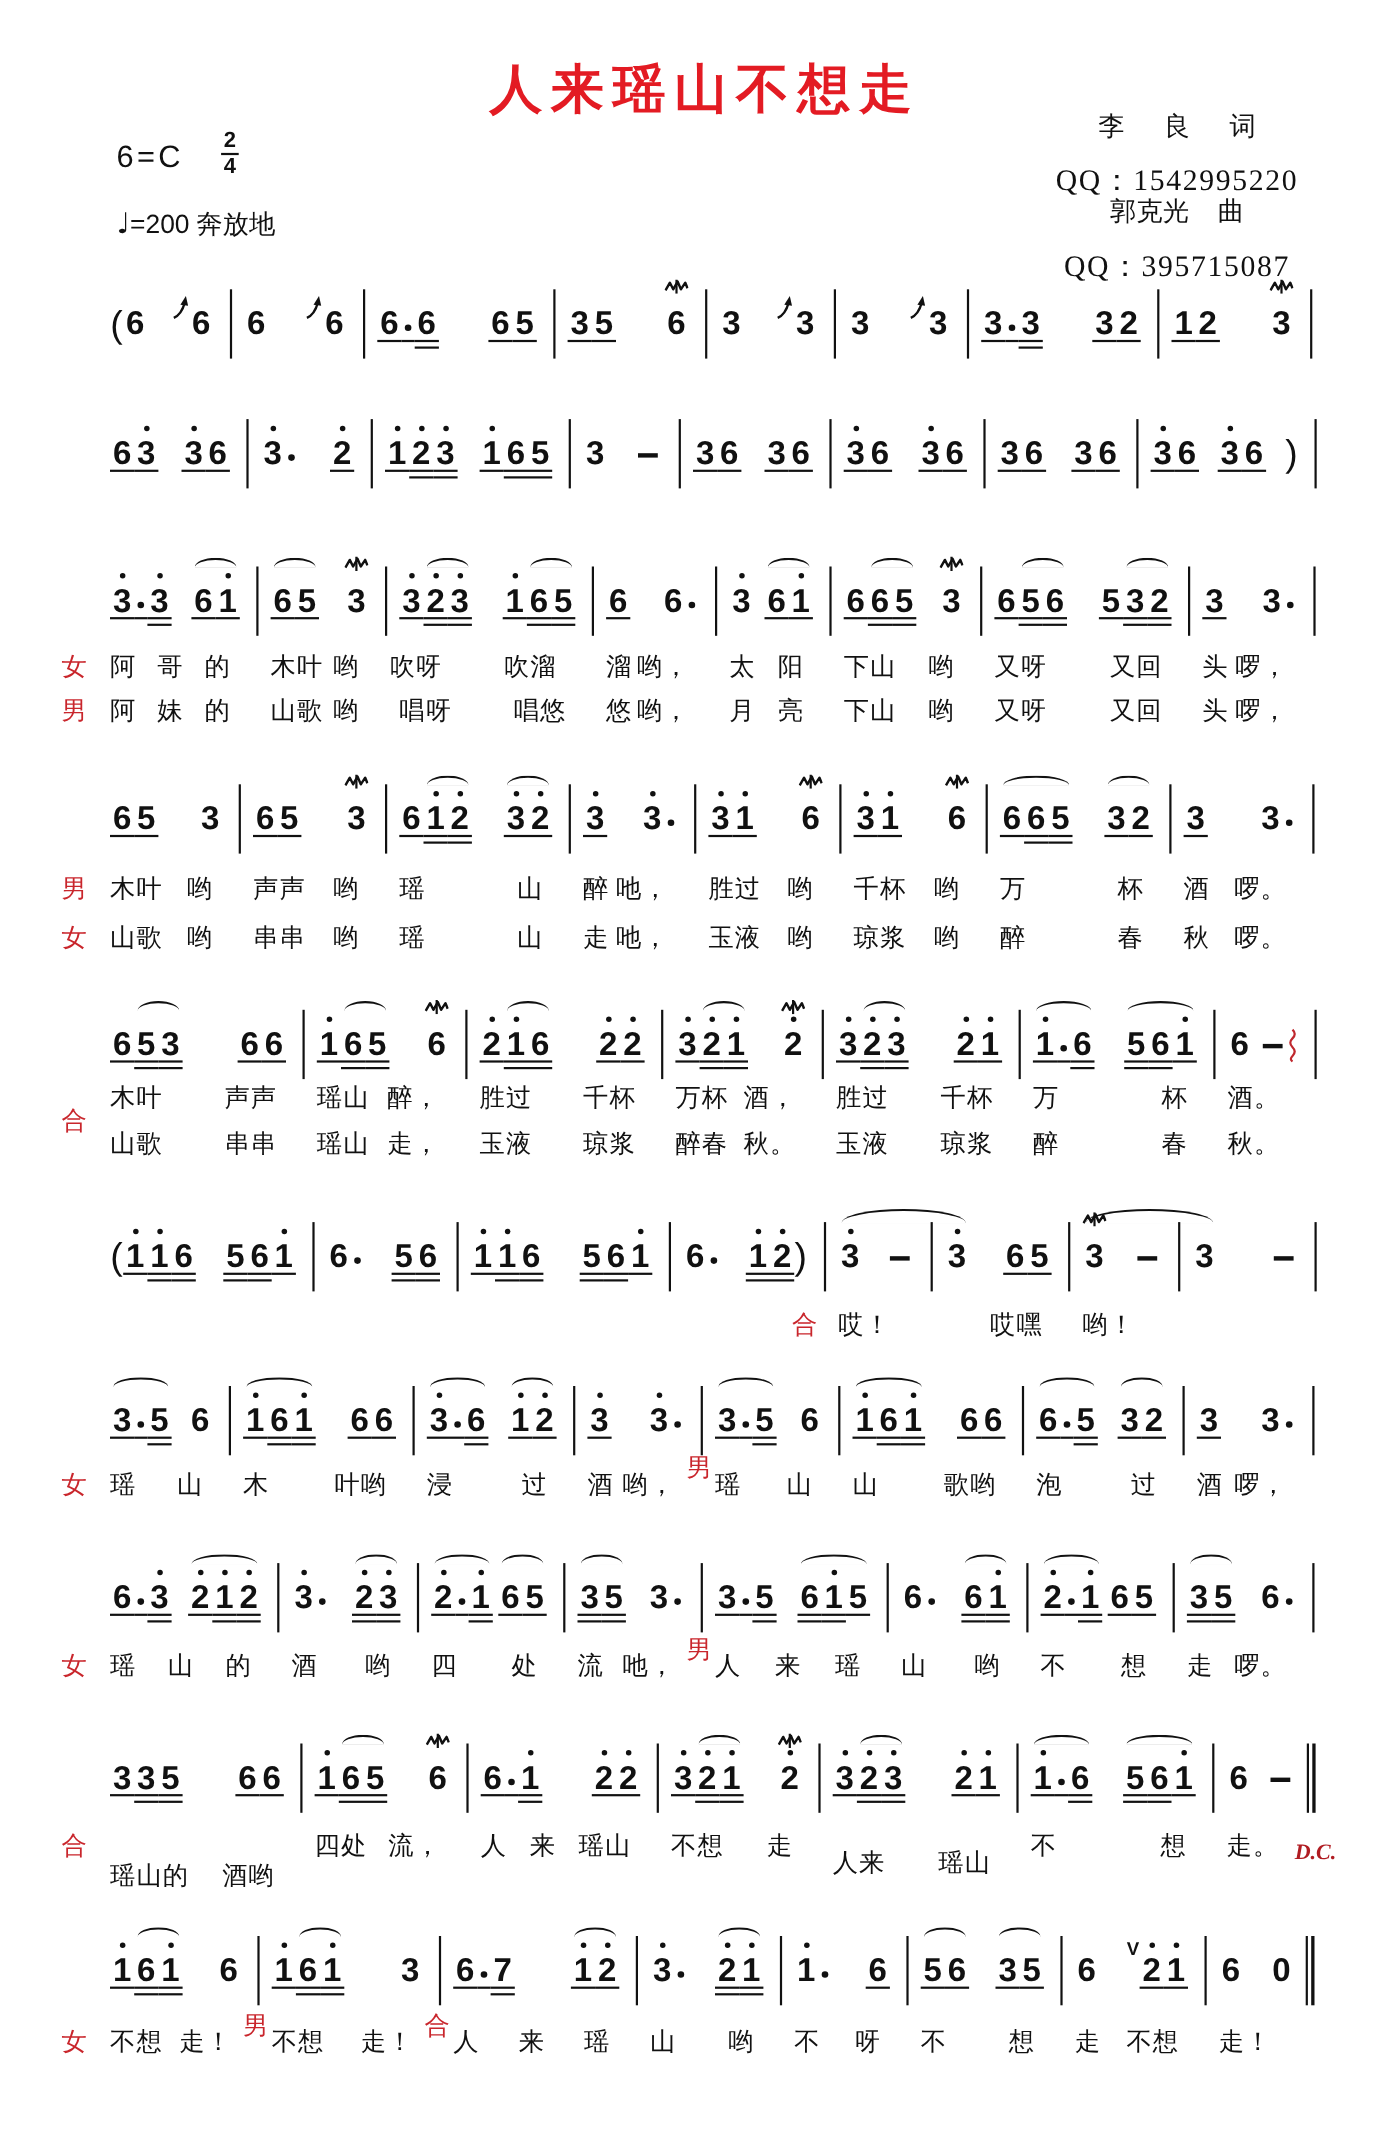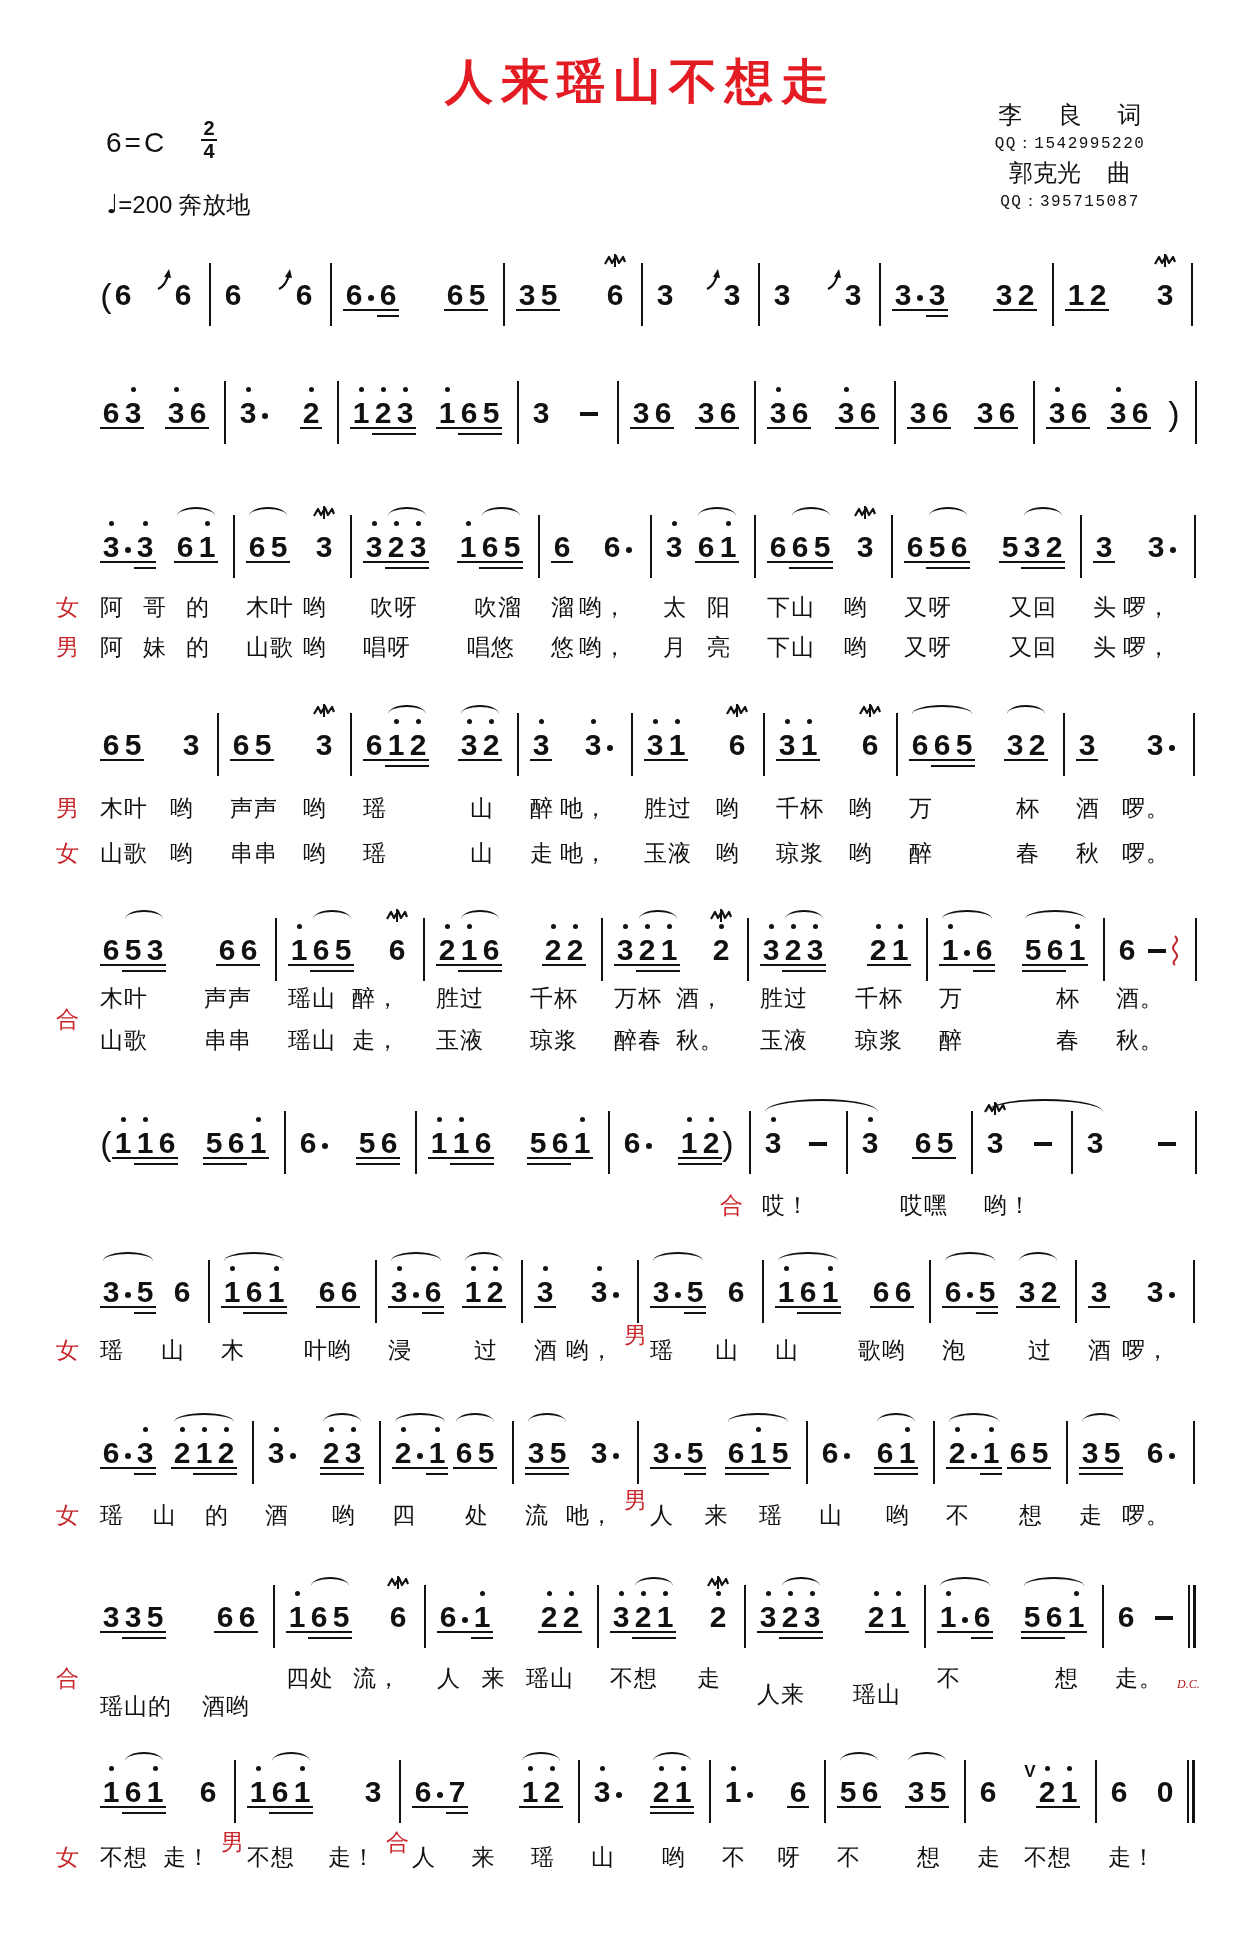--- a/index.html
+++ b/index.html
@@ -10,21 +10,21 @@
   .key{position:absolute;left:106px;top:127px;font-family:"Liberation Sans",sans-serif;font-size:28px;line-height:32px;letter-spacing:3px;}
   .timesig{position:absolute;left:197px;top:119px;width:24px;display:flex;flex-direction:column;align-items:center;font-family:"Liberation Sans",sans-serif;font-weight:bold;font-size:20px;line-height:19px;}
   .ts-line{display:block;width:16px;height:2px;background:var(--ink);margin:1px 0;}
   .tempo{position:absolute;left:106px;top:189px;font-family:"Liberation Sans",sans-serif;font-size:24px;line-height:30px;white-space:nowrap;}
   .tempo .sym{font-family:"DejaVu Sans",sans-serif;font-size:26px;}
   .tempo .expr{margin-left:6px;font-family:"DejaVu Sans",sans-serif;}
   .credits{position:absolute;left:950px;top:100px;width:240px;text-align:center;}
   .credits .cn{font-family:"DejaVu Sans",sans-serif;font-size:24px;line-height:30px;height:29px;white-space:nowrap;}
   .credits .cn.ly{word-spacing:28px;}
   .credits .cn.co{word-spacing:20px;font-family:Liberation Serif, serif;}
-  .credits .qq{font-family:Liberation Mono, monospace;font-size:16px;line-height:30px;height:29px;letter-spacing:1.5px;white-space:nowrap;}
+  .credits .qq{font-family:Liberation Serif, serif;font-size:27px;line-height:30px;height:29px;letter-spacing:1.5px;white-space:nowrap;margin-top:20px;}
 
   #score{position:absolute;left:0;top:0;width:1250px;height:1960px;}
   .row{position:absolute;left:0;width:1250px;height:40px;}
   .measure{position:absolute;top:0;height:40px;display:flex;justify-content:space-between;align-items:center;box-sizing:border-box;padding:0 16px 0 12px;}
   .grp{display:flex;align-items:center;height:40px;}
   .tok{position:relative;display:inline-block;height:40px;line-height:40px;text-align:center;font-family:"Liberation Sans",sans-serif;font-weight:bold;font-size:30px;color:var(--ink);}
   .tok.n{width:22px;}
   .tok.dot{width:12px;}
   .tok.dot::after{content:"";position:absolute;left:3px;top:20px;width:6px;height:6px;border-radius:50%;background:var(--ink);}
   .tok.dash{width:26px;}
@@ -39,21 +39,21 @@
   .ul1{position:absolute;left:0;right:0;top:34px;height:2px;background:var(--ink);}
   .ul2{position:absolute;left:0;right:0;top:40px;height:2px;background:var(--ink);}
   .mordent{position:absolute;left:50%;top:-21px;margin-left:-11px;width:22px;height:13px;}
   .mordent svg{display:block;}
   .barline{position:absolute;width:2px;background:var(--ink);}
   .barline.thick{width:3px;}
   .slur{position:absolute;border-top:2px solid var(--ink);border-radius:50% 50% 0 0 / 100% 100% 0 0;box-sizing:border-box;}
   .lyr{position:absolute;display:flex;justify-content:space-between;height:28px;line-height:28px;font-family:"DejaVu Sans",sans-serif;font-size:23px;color:var(--ink);white-space:nowrap;box-sizing:border-box;}
   .syl{letter-spacing:1px;}
   .vlabel{position:absolute;font-family:"DejaVu Sans",sans-serif;font-size:23px;line-height:28px;color:var(--voice);white-space:nowrap;}
-  .dc{position:absolute;font-family:"Liberation Serif",serif;font-weight:normal;font-style:italic;font-size:12px;line-height:28px;color:var(--mark);white-space:nowrap;}
+  .dc{position:absolute;font-family:"Liberation Serif",serif;font-weight:bold;font-style:italic;font-size:20px;line-height:28px;color:var(--mark);white-space:nowrap;}
 </style>
 </head>
 <body>
 
 <div class="title">人来瑶山不想走</div>
 <div class="key">6=C</div>
 <div class="timesig">
   <span>2</span>
   <span class="ts-line"></span>
   <span>4</span>
@@ -399,21 +399,21 @@
     <div class="barline" style="left: 350px; top: 515px; height: 63px;"></div>
     <div class="lyr" style="left: 246px; width: 81px; top: 593px;">
       <span class="syl">木叶</span>
       <span class="syl">哟</span>
     </div>
     <div class="lyr" style="left: 246px; width: 81px; top: 633px;">
       <span class="syl">山歌</span>
       <span class="syl">哟</span>
     </div>
     <div class="barline" style="left: 538px; top: 515px; height: 63px;"></div>
-    <div class="lyr" style="left: 370px; width: 152px; top: 593px;">
+    <div class="lyr" style="left: 354px; width: 152px; top: 593px;">
       <span class="syl">吹呀</span>
       <span class="syl">吹溜</span>
     </div>
     <div class="lyr" style="left: 363px; width: 152px; top: 633px;">
       <span class="syl">唱呀</span>
       <span class="syl">唱悠</span>
     </div>
     <div class="barline" style="left: 650px; top: 515px; height: 63px;"></div>
     <div class="lyr" style="left: 551px; width: 76px; top: 593px;">
       <span class="syl">溜</span>

